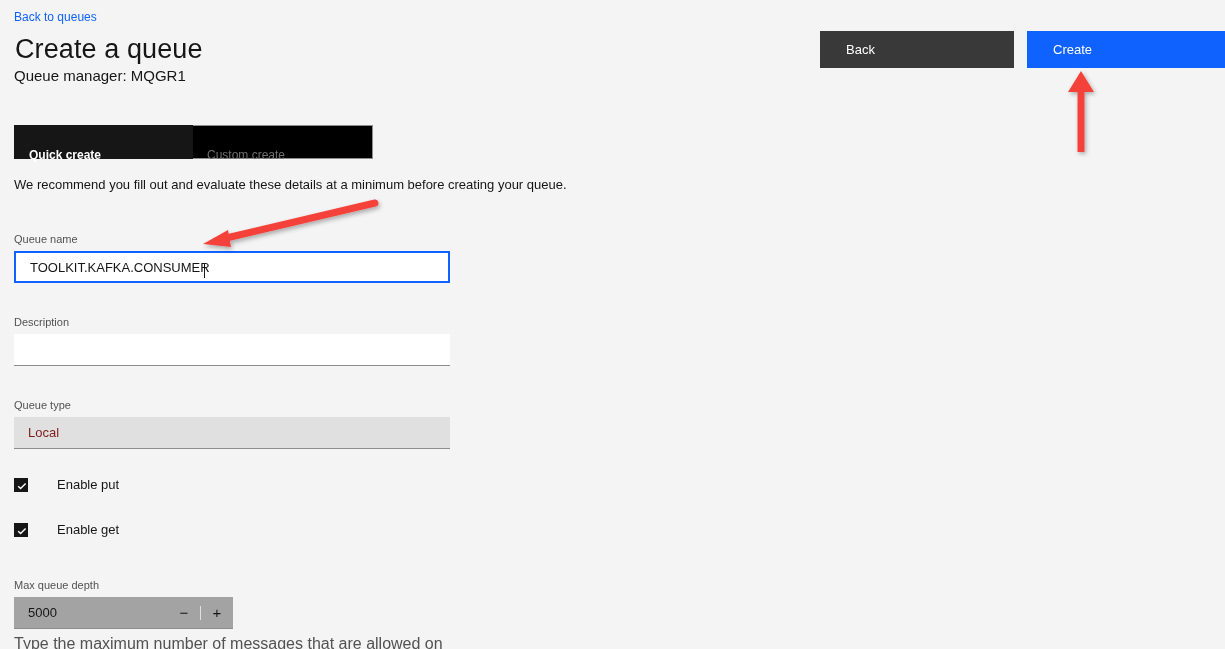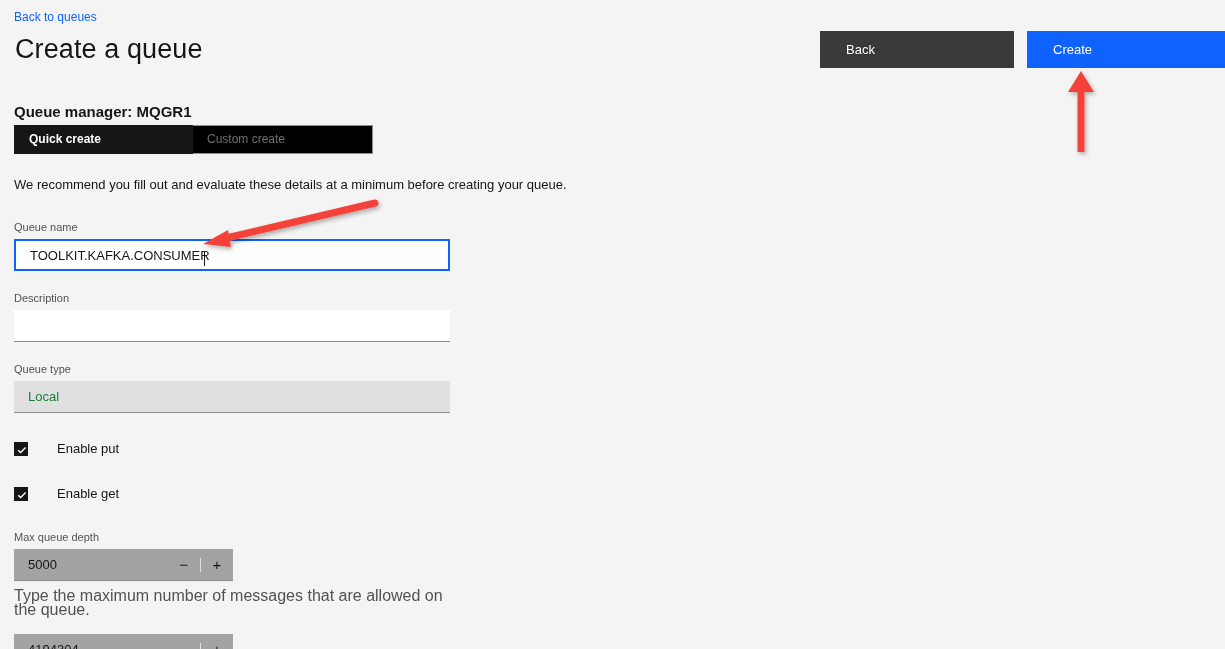--- a/index.html
+++ b/index.html
@@ -38,23 +38,22 @@
     letter-spacing: 0.1px;
     color: #161616;
     margin: 1px;
   }
   .page-subtitle {
     position: absolute;
     left: 14px;
     top: 66px;
     font-size: 15px;
     line-height: 19px;
-    font-weight: 700;
-    color: #161616;
-    margin-top: 36px;
+    font-weight: 400;
+    color: #161616;
   }
 
   
   .btn {
     position: absolute;
     height: 37px;
     border: none;
     font-family: "Liberation Sans", sans-serif;
     font-size: 13px;
     line-height: 37px;
@@ -83,21 +82,21 @@
     left: 14px;
     top: 125px;
     display: flex;
     height: 29px;
   }
   .tab {
     box-sizing: border-box;
     height: 29px;
     font-size: 12px;
     line-height: 27px;
-    padding: 0 14px;
+    padding: 16px 14px;
     cursor: pointer;
     white-space: nowrap;
   }
   .tab-active {
     background: #161616;
     color: #ffffff;
     border: 1px solid #161616;
     font-weight: 700;
     min-width: 179px;
   }
@@ -118,21 +117,21 @@
     color: #161616;
   }
 
   
   .form {
     position: absolute;
     left: 14px;
     top: 220px;
     width: 436px;
   }
-  .field { position: relative; }
+  .field { position: relative; margin-top: 12px; }
   .field-label {
     font-size: 11px;
     line-height: 14px;
     color: #525252;
     margin-bottom: 5px;
     display: block;
   }
   .text-input {
     box-sizing: border-box;
     width: 436px;
@@ -145,21 +144,21 @@
     color: #161616;
     padding: 0 14px;
     outline: none;
     display: block;
   }
   .text-input.focused {
     border: 2px solid #0f62fe;
   }
   .text-input.readonly {
     background: #e0e0e0;
-    color: #15803d;
+    color: #7f1d1d;
   }
 
   
   .caret {
     position: absolute;
     width: 1px;
     height: 15px;
     background: #161616;
     left: 190px;
     top: 31px;

